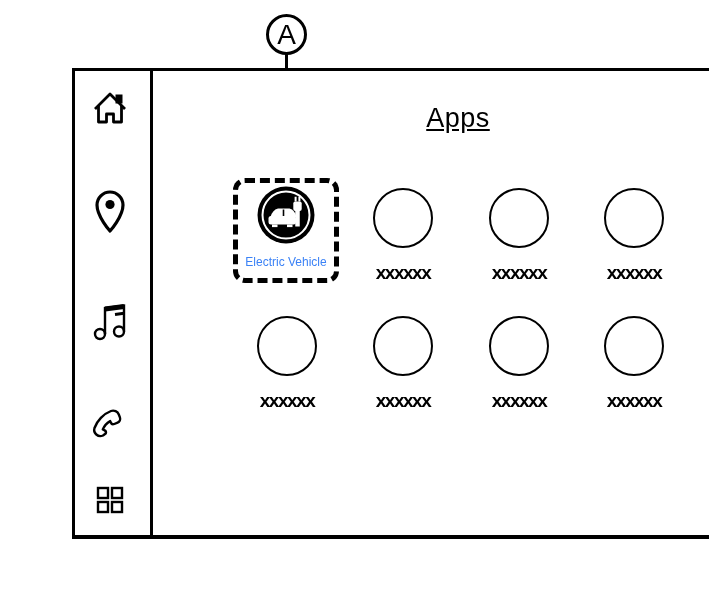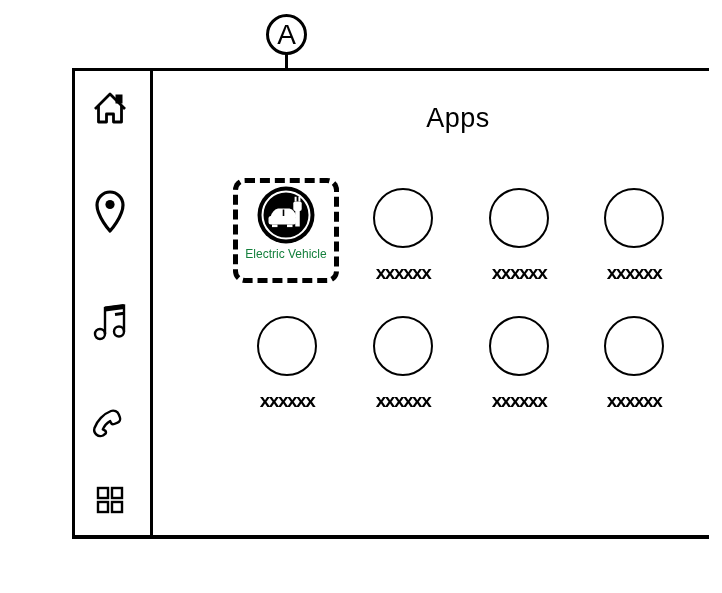--- a/index.html
+++ b/index.html
@@ -30,33 +30,33 @@
     display:flex; align-items:center; justify-content:center;
     font-size:28px; font-weight:400; background:#fff;
   }
   .callout-line {
     position:absolute; left:285px; top:53px; width:3px; height:136px; background:#000;
   }
 
   
   .apps-title {
     position:absolute; left:358px; top:103px; width:200px;
-    text-align:center; font-size:27px; font-weight:400; letter-spacing:0.5px; color:#000;
+    text-align:center; font-size:27px; font-weight:400; letter-spacing:0.5px; color:#000;text-decoration:underline;
   }
 
   
   .ev-tile {
     position:absolute; left:233px; top:178px; width:106px; height:105px;
     border:5px dashed #000; border-radius:12px;
     display:flex; flex-direction:column; align-items:center;
     background:#fff;
   }
   .ev-disc { margin-top:3px; }
   .ev-label {
-    margin-top:3px; font-size:12px; font-weight:400; white-space:nowrap; color:#15803d;
+    margin-top:11px; font-size:12px; font-weight:400; white-space:nowrap; color:#3b82f6;
   }
 
   
   .app-tile { position:absolute; width:116px; text-align:center; }
   .app-circle {
     width:60px; height:60px; margin:0 auto;
     border:2.6px solid #000; border-radius:50%; background:#fff;
   }
   .app-label {
     margin-top:14px; font-size:19px; font-weight:700; letter-spacing:-1.5px; color:#000;

